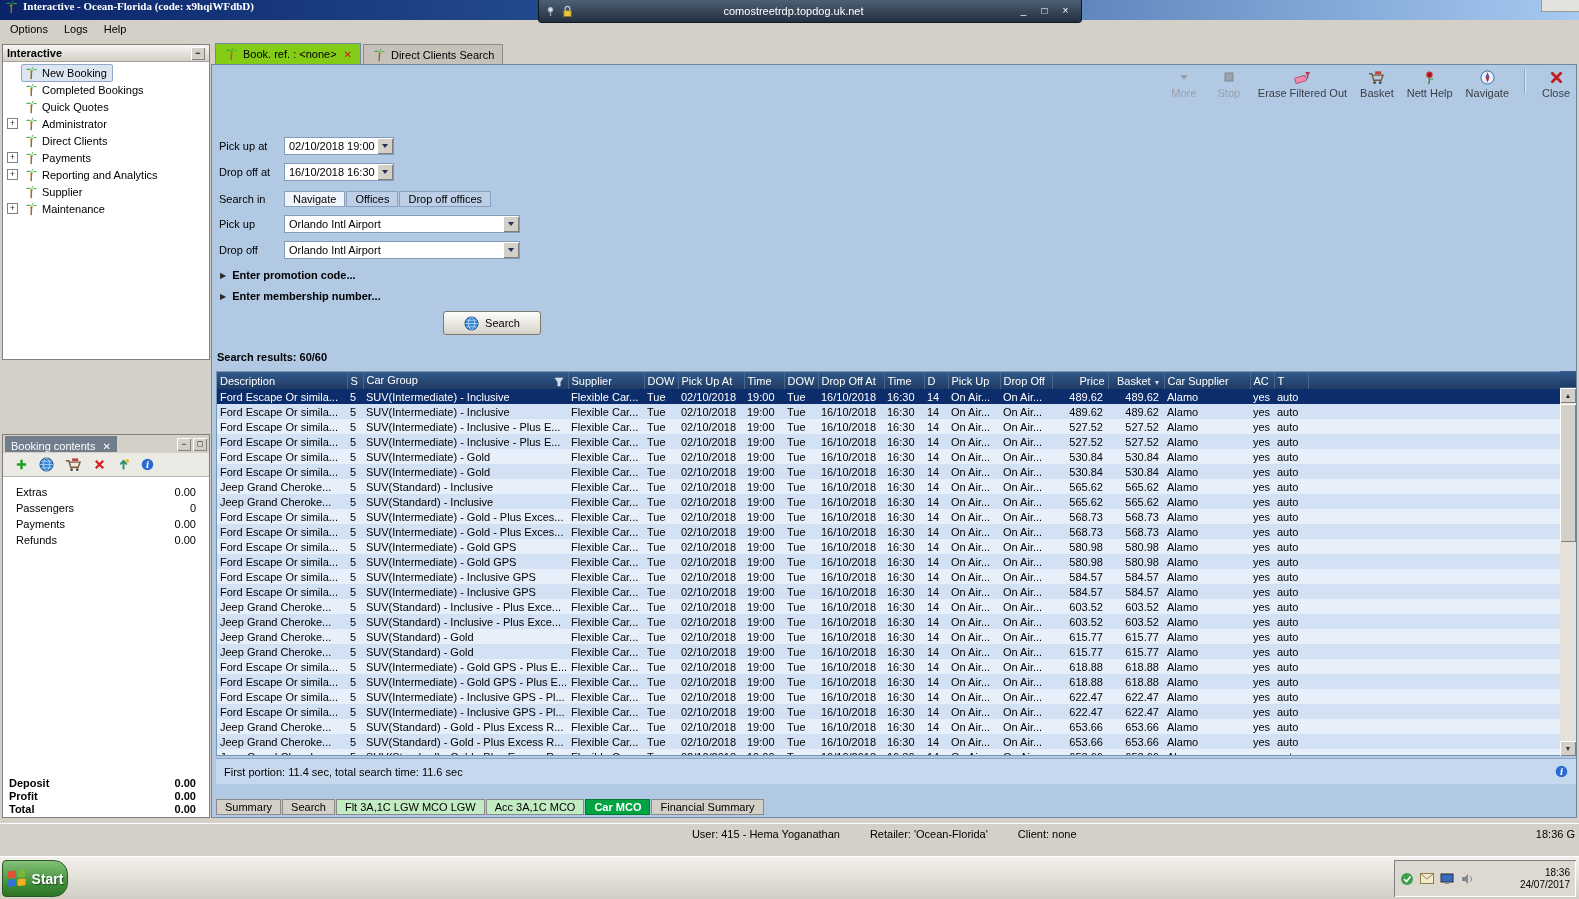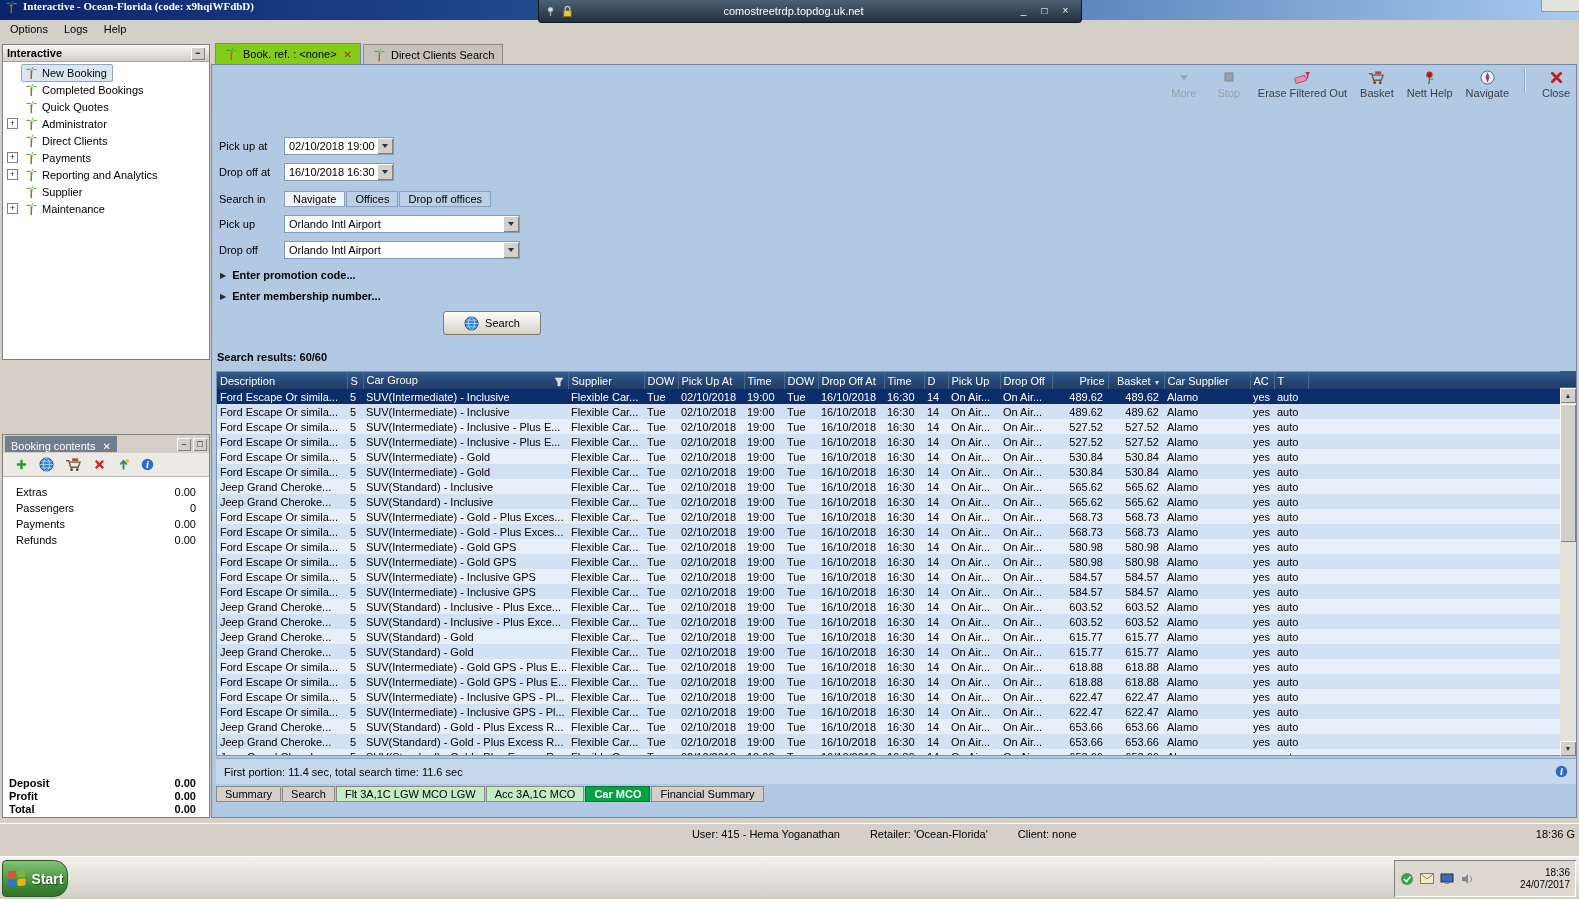--- a/index.html
+++ b/index.html
@@ -105,21 +105,21 @@
   .vscroll { position:absolute; left:1348px; top:306px; width:16px; height:385px; background:#e6e2da; }
   .vs-cap { height:17px; background:linear-gradient(#33598a,#1e3c64); border-bottom:1px solid #46688e; }
   .vs-btn { height:15px; display:flex; align-items:center; justify-content:center; font-size:7px; color:#333; }
   .vs-thumb { height:138px; margin-top:1px; }
   .vs-down { position:absolute; bottom:0; left:0; right:0; }
 
   .grid-footer { position:absolute; left:4px; top:693px; width:1360px; height:26px; background:#c6d8ee;
     border-top:1px solid #8fa6c2; display:flex; align-items:center; padding:0 8px; }
   .grid-footer .info { margin-left:auto; }
 
-  .bottom-tabs { position:absolute; left:4px; bottom:15px; height:17px; display:flex; align-items:flex-end; }
+  .bottom-tabs { position:absolute; left:4px; bottom:2px; height:17px; display:flex; align-items:flex-end; }
   .btab { height:16px; display:inline-flex; align-items:center; padding:0 8px; border:1px solid #8a8a8a;
     background:#d4d0c8; margin-right:1px; }
   .btab.lightgreen { background:#c4ecc4; }
   .btab.green { background:#00a442; color:#fff; font-weight:bold; border-color:#007a30; }
 
   .status-bar { position:absolute; left:0; top:823px; width:1579px; height:22px; background:#d4d0c8;
     border-top:1px solid #ffffff; }
   .status-center { position:absolute; left:56%; top:4px; transform:translateX(-50%); display:flex; gap:30px; white-space:nowrap; }
   .status-right { position:absolute; right:4px; top:4px; white-space:nowrap; }
 

